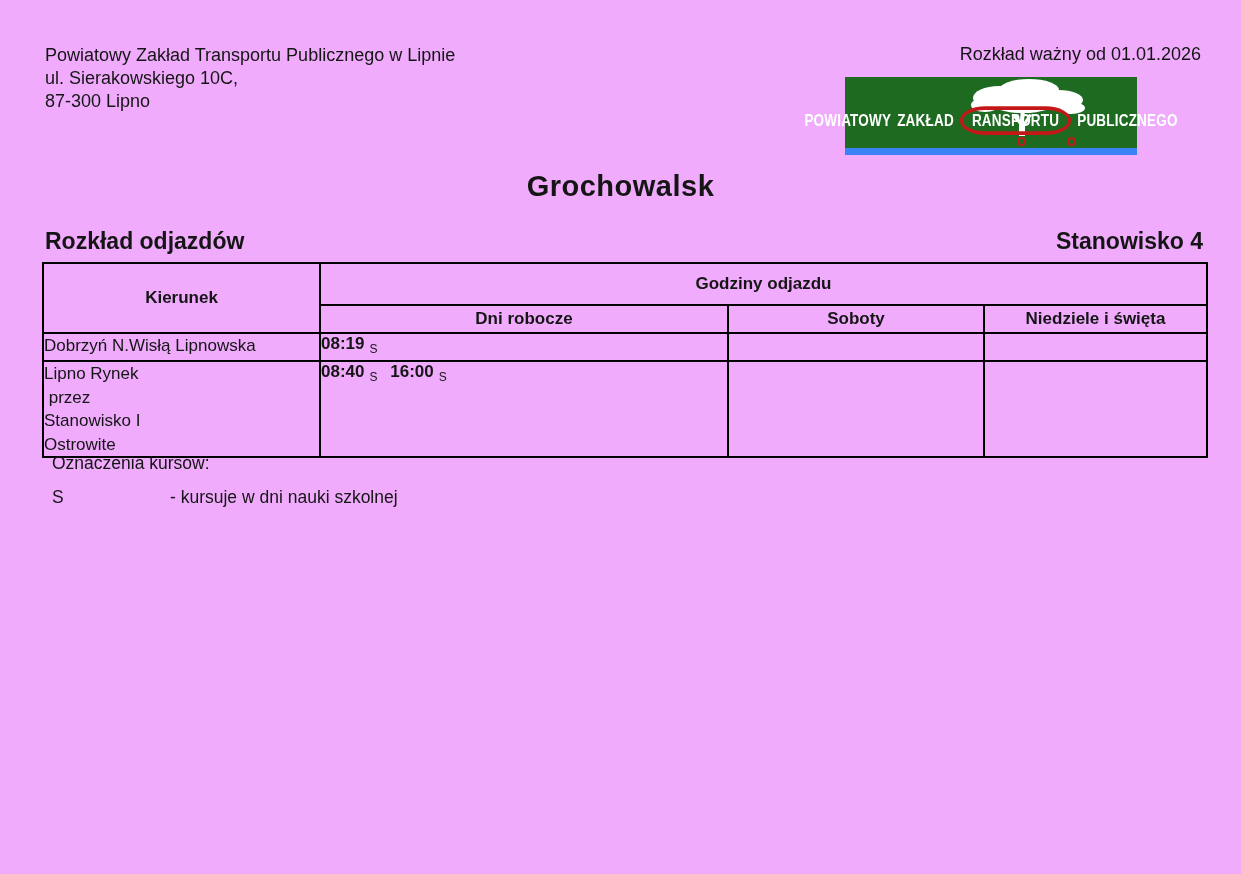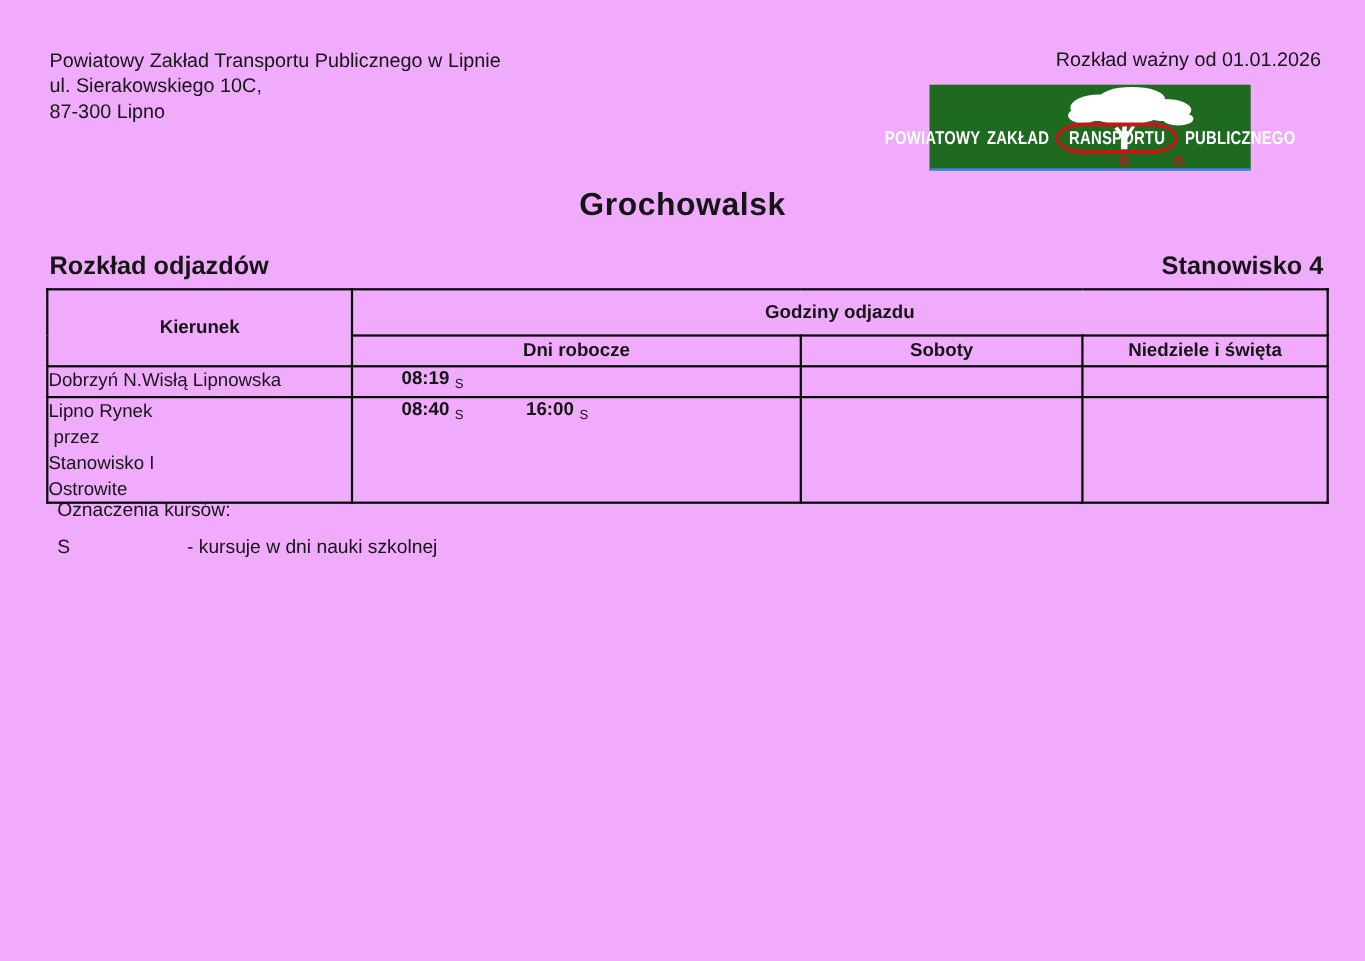--- a/index.html
+++ b/index.html
@@ -14,21 +14,21 @@
   }
 
   
   .company-block { position:absolute; left:45px; top:44px; font-size:18px; line-height:23px; }
   .validity { position:absolute; right:40px; top:44px; font-size:18px; }
 
   
   .logo {
     position:absolute; left:845px; top:77px; width:292px; height:78px;
     background:var(--logo-green,#1e6a20);
-    border-bottom:2px solid #3b82f6;
+    border-bottom:7px solid #3b82f6;
     box-sizing:border-box;
   }
   .logo-tree { position:absolute; left:106px; top:1px; }
   .logo-text {
     position:absolute; left:0; right:0; bottom:13px;
     display:flex; justify-content:center; align-items:center;
     color:#ffffff; font-weight:bold; font-size:13.5px;
     letter-spacing:0.2px; white-space:nowrap;
     transform:scaleY(1.25); transform-origin:bottom;
   }
@@ -68,21 +68,21 @@
   }
   th.hdr { font-size:17px; font-weight:bold; text-align:center; vertical-align:middle; }
   .row-hdr1 { height:42px; }
   .row-hdr2 { height:28px; }
   .row-data1 { height:28px; }
   .row-data2 { height:95px; }
   td.direction { vertical-align:top; padding:1px 3px 0 4px; line-height:23.5px; }
   td.direction div { white-space:pre-wrap; }
   td.times { vertical-align:top; padding:2px 2px 0 3px; }
   .time-entry { margin-right:8px; white-space:nowrap; }
-  .time-entry b { font-size:17px;margin-left:44px; }
+  .time-entry b { font-size:17px; }
   .time-entry .mark {
     font-size:12px; position:relative; top:4px; margin-left:5px;
   }
 
   
   .legend { position:absolute; left:52px; top:453px; font-size:17.5px; }
   .legend-heading { margin-bottom:13px; }
   .legend-item { display:flex; }
   .legend-symbol { width:118px; flex:0 0 118px; }
 </style>

